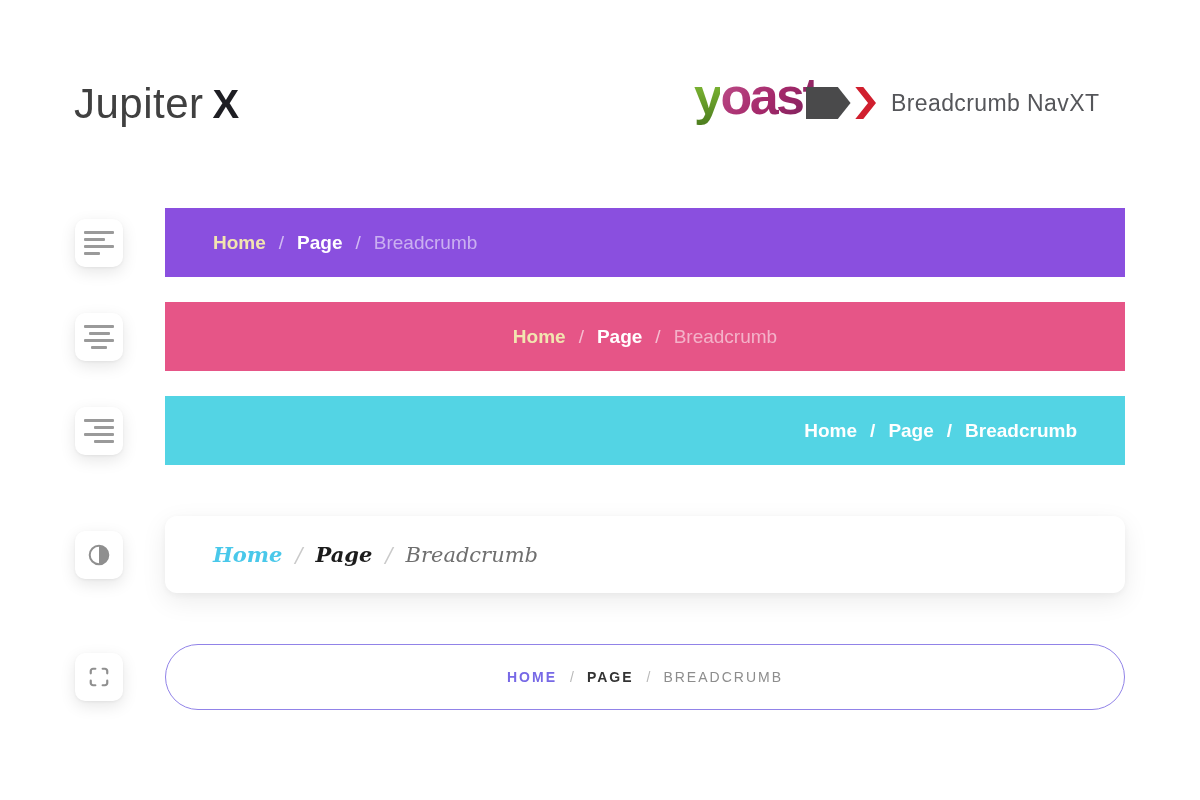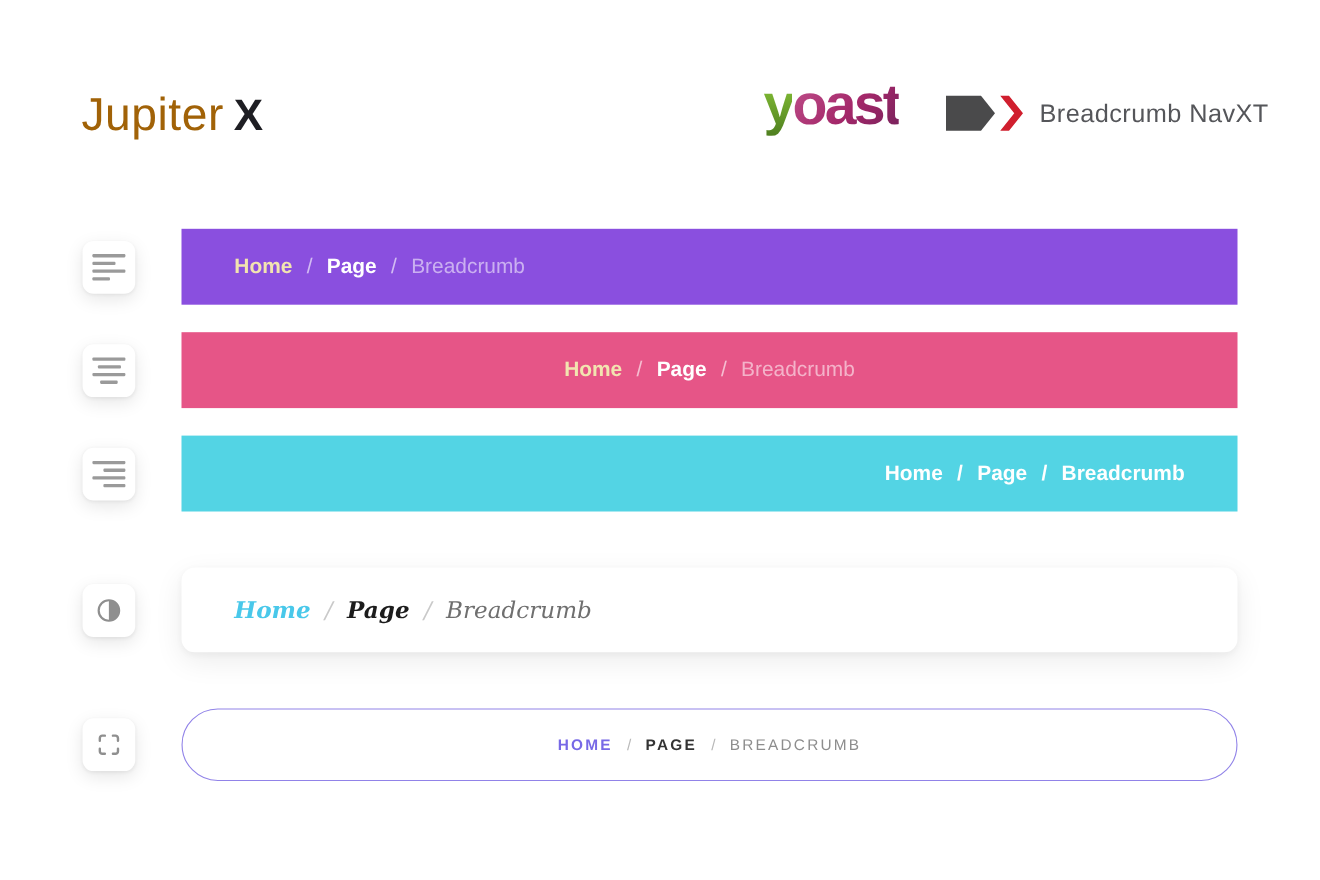--- a/index.html
+++ b/index.html
@@ -1,28 +1,28 @@
 <!DOCTYPE html>
 <html><head>
 <meta charset="utf-8">
 <style>
   html,body{margin:0;padding:0;background:#fff;}
   body{width:1200px;height:800px;font-family:"Liberation Sans",sans-serif;-webkit-font-smoothing:antialiased;}
   .stage{position:relative;width:1200px;height:800px;background:#ffffff;overflow:hidden;}
 
   
   .jupiter{position:absolute;left:74px;top:80px;display:flex;align-items:baseline;cursor:pointer;}
-  .jupiter .word{font-size:42px;font-weight:300;color:#a16207;letter-spacing:.5px;font-family:"Liberation Sans",sans-serif;}
+  .jupiter .word{font-size:42px;font-weight:300;color:#404040;letter-spacing:.5px;font-family:"Liberation Sans",sans-serif;}
   .jupiter .x{font-size:40px;font-weight:800;color:#1e1e23;margin-left:9px;}
 
   .yoast{position:absolute;left:694px;top:66px;font-size:52px;font-weight:700;letter-spacing:-2.5px;cursor:pointer;font-family:"Liberation Sans",sans-serif;}
   .yoast .y{color:#6faf2c;background:linear-gradient(180deg,#8ecb3a 0%,#4d7d1f 100%);-webkit-background-clip:text;background-clip:text;-webkit-text-fill-color:transparent;}
   .yoast .oast{color:#a43a74;background:linear-gradient(135deg,#c2548e 0%,#a4286a 55%,#73215a 100%);-webkit-background-clip:text;background-clip:text;text-align:center;-webkit-text-fill-color:transparent;}
 
-  .navxt{position:absolute;left:860px;top:84px;display:flex;align-items:center;gap:15px;cursor:pointer;}
+  .navxt{position:absolute;left:806px;top:84px;display:flex;align-items:center;gap:15px;cursor:pointer;}
   .navxt svg{display:block;}
   .navxt .label{font-size:23px;color:#55565a;letter-spacing:.4px;white-space:nowrap;}
 
   
   .side-btn{position:absolute;left:75px;width:48px;height:48px;background:#fff;border-radius:10px;
     box-shadow:0 5px 16px rgba(0,0,0,.10),0 1px 3px rgba(0,0,0,.05);
     display:flex;align-items:center;justify-content:center;cursor:pointer;}
   .align{display:flex;flex-direction:column;gap:4px;width:30px;}
   .align i{display:block;height:3px;background:#9a9a9a;border-radius:1px;}
   .align.left{align-items:flex-start;}

